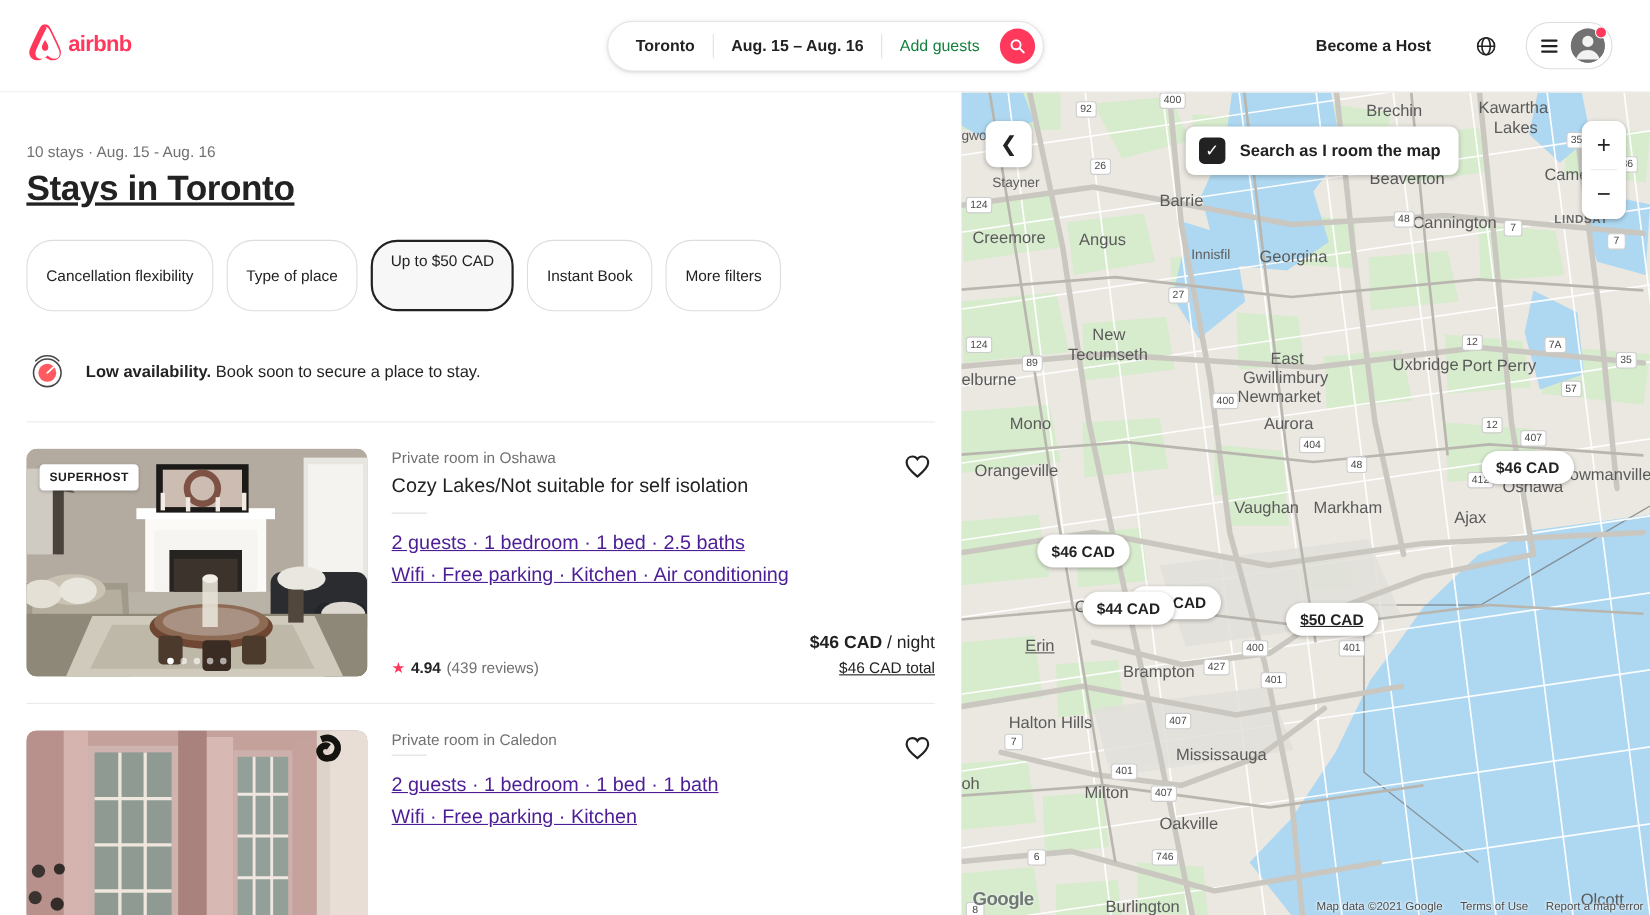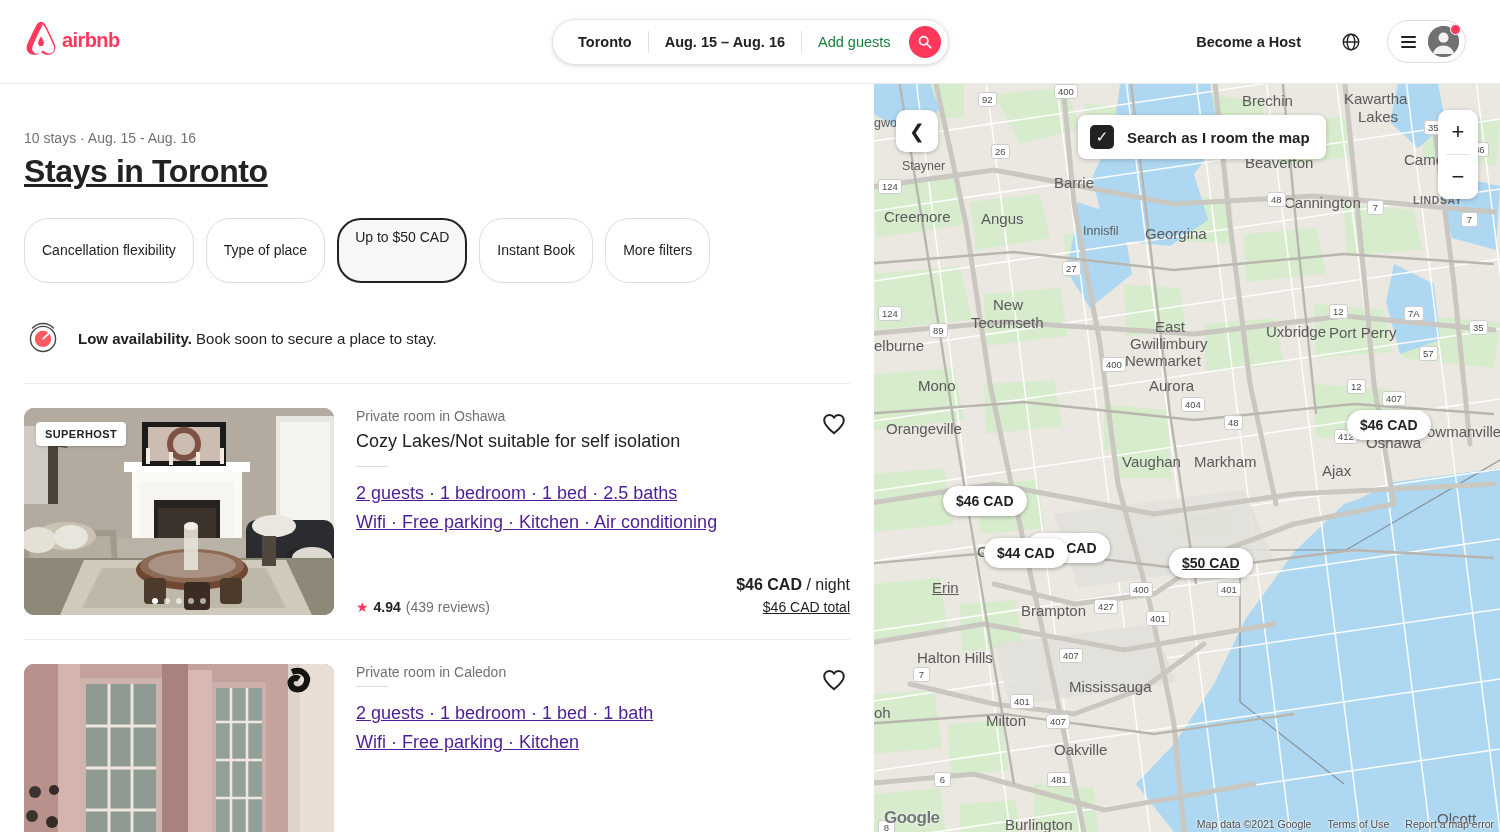--- a/index.html
+++ b/index.html
@@ -650,21 +650,21 @@
         <div class="shield" style="left: 508px; top: 307px;">407</div>
         <div class="shield" style="left: 460px; top: 345px;">412</div>
         <div class="shield" style="left: 255px; top: 498px;">400</div>
         <div class="shield" style="left: 343px; top: 498px;">401</div>
         <div class="shield" style="left: 220px; top: 515px;">427</div>
         <div class="shield" style="left: 272px; top: 527px;">401</div>
         <div class="shield" style="left: 185px; top: 564px;">407</div>
         <div class="shield" style="left: 39px; top: 583px;">7</div>
         <div class="shield" style="left: 136px; top: 610px;">401</div>
         <div class="shield" style="left: 172px; top: 630px;">407</div>
-        <div class="shield" style="left: 173px; top: 688px;">481</div>
+        <div class="shield" style="left: 173px; top: 688px;">746</div>
         <div class="shield" style="left: 60px; top: 688px;">6</div>
         <div class="shield" style="left: 4px; top: 736px;">8</div>
       </div>
 
     <div class="map-back-btn">
       <span>❮</span>
     </div>
 
     <div class="map-search-toggle">
       <div class="checkbox">

